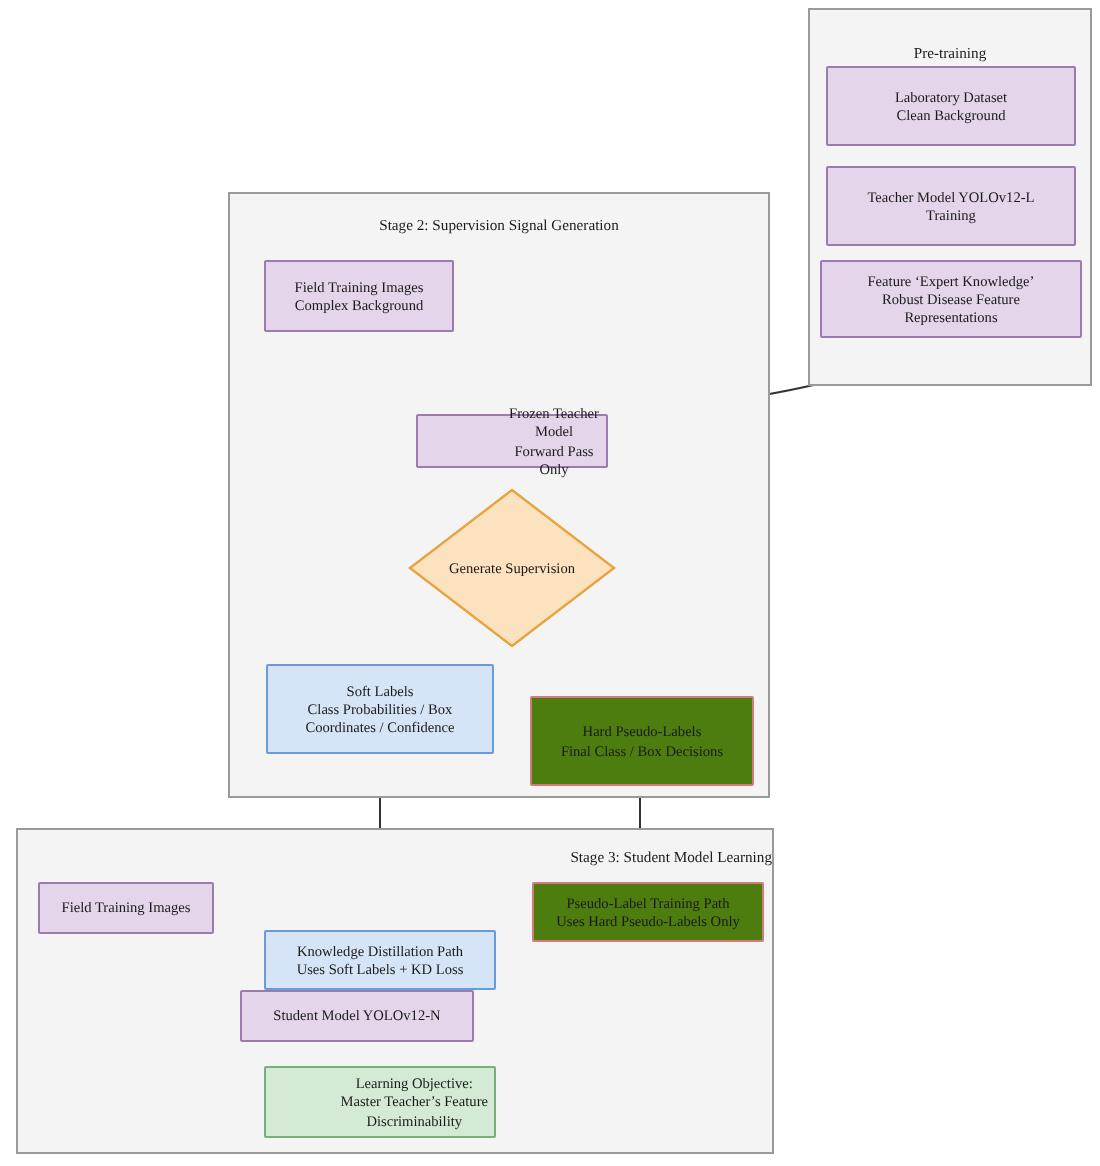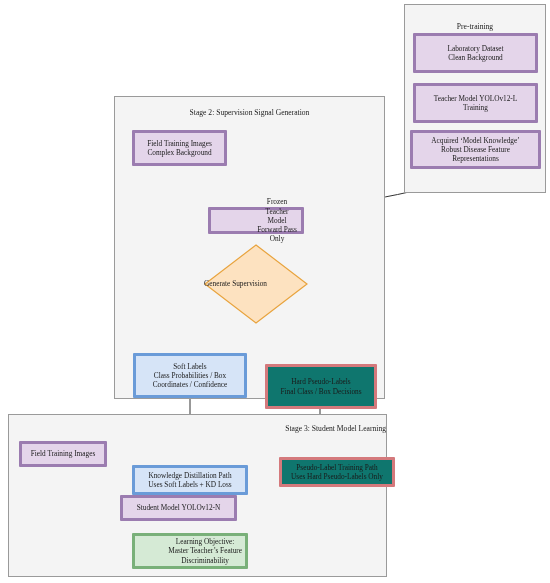--- a/index.html
+++ b/index.html
@@ -29,46 +29,47 @@
     color:#1a1a1a;
   }
   .cluster-title.left{
     text-align:right;
     padding-left:9px;
   }
 
   .node{
     position:absolute;
     box-sizing:border-box;
-    border:3px solid #a16207;
+    border:1px solid #a16207;
     display:flex;
     align-items:center;
     justify-content:center;
     text-align:center;
     font-size:7.3px;
     line-height:9.3px;
     padding:2px 3px;
     border-radius:1px;
   }
   .node span{display:block;}
 
   .n-purple{background:#e4d5ea;border-color:#9b7cb0;}
   .n-blue{background:#d6e4f7;border-color:#6a9bd8;}
-  .n-red{background:#0f766e;border-color:#d4797c;margin-top:16px;}
+  .n-red{background:#4d7c0f;border-color:#d4797c;}
   .n-green{background:#d5ead5;border-color:#79b079;justify-content:flex-end;}
 
   .diamond-wrap{position:absolute;}
   .diamond{
     position:absolute;left:0;top:0;
     width:100%;height:100%;
   }
   .diamond-label{
     position:absolute;
     left:0;right:0;top:50%;
     transform:translateY(-50%);
+    text-align:center;
     font-size:7.3px;
     line-height:9.3px;
     color:#1a1a1a;
   }
 </style>
 </head>
 <body>
 
 <div id="canvas">
 
@@ -129,21 +130,21 @@
 
   <div class="node n-purple" style="left:413px;top:83px;width:125px;height:40px;">
     <div>
       <span>Teacher Model YOLOv12-L</span>
       <span>Training</span>
     </div>
   </div>
 
   <div class="node n-purple" style="left:410px;top:130px;width:131px;height:39px;">
     <div>
-      <span>Acquired ‘Model Knowledge’</span>
+      <span>Feature ‘Expert Knowledge’</span>
       <span>Robust Disease Feature</span>
       <span>Representations</span>
     </div>
   </div>
 
   <div class="node n-purple" style="left:132px;top:130px;width:95px;height:36px;">
     <div>
       <span>Field Training Images</span>
       <span>Complex Background</span>
     </div>
@@ -156,21 +157,21 @@
     </div>
   </div>
 
   <div class="diamond-wrap" style="left:204px;top:244px;width:104px;height:80px;">
     <svg class="diamond" viewBox="0 0 104 80">
       <polygon points="52,1 103,40 52,79 1,40" fill="#fde2c0" stroke="#e8a33d" stroke-width="1.2"></polygon>
     </svg>
     <div class="diamond-label">Generate Supervision</div>
   </div>
 
-  <div class="node n-blue" style="left:133px;top:353px;width:114px;height:45px;">
+  <div class="node n-blue" style="left:133px;top:332px;width:114px;height:45px;">
     <div>
       <span>Soft Labels</span>
       <span>Class Probabilities / Box</span>
       <span>Coordinates / Confidence</span>
     </div>
   </div>
 
   <div class="node n-red" style="left:265px;top:348px;width:112px;height:45px;">
     <div>
       <span>Hard Pseudo-Labels</span>
@@ -184,21 +185,21 @@
     </div>
   </div>
 
   <div class="node n-blue" style="left:132px;top:441px;width:116px;height:30px;margin-top:24px;">
     <div>
       <span>Knowledge Distillation Path</span>
       <span>Uses Soft Labels + KD Loss</span>
     </div>
   </div>
 
-  <div class="node n-red" style="left:279px;top:441px;width:116px;height:30px;">
+  <div class="node n-red" style="left:266px;top:441px;width:116px;height:30px;">
     <div>
       <span>Pseudo-Label Training Path</span>
       <span>Uses Hard Pseudo-Labels Only</span>
     </div>
   </div>
 
   <div class="node n-purple" style="left:120px;top:495px;width:117px;height:26px;">
     <div>
       <span>Student Model YOLOv12-N</span>
     </div>

